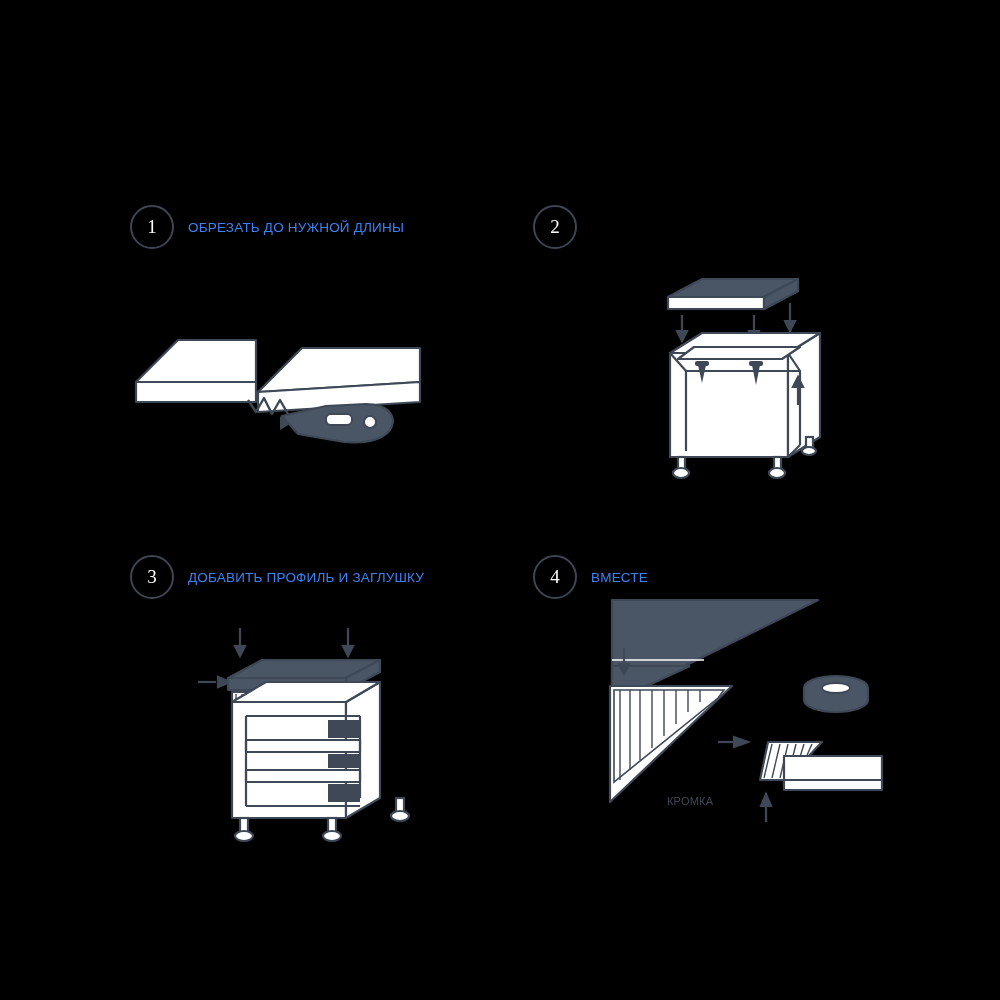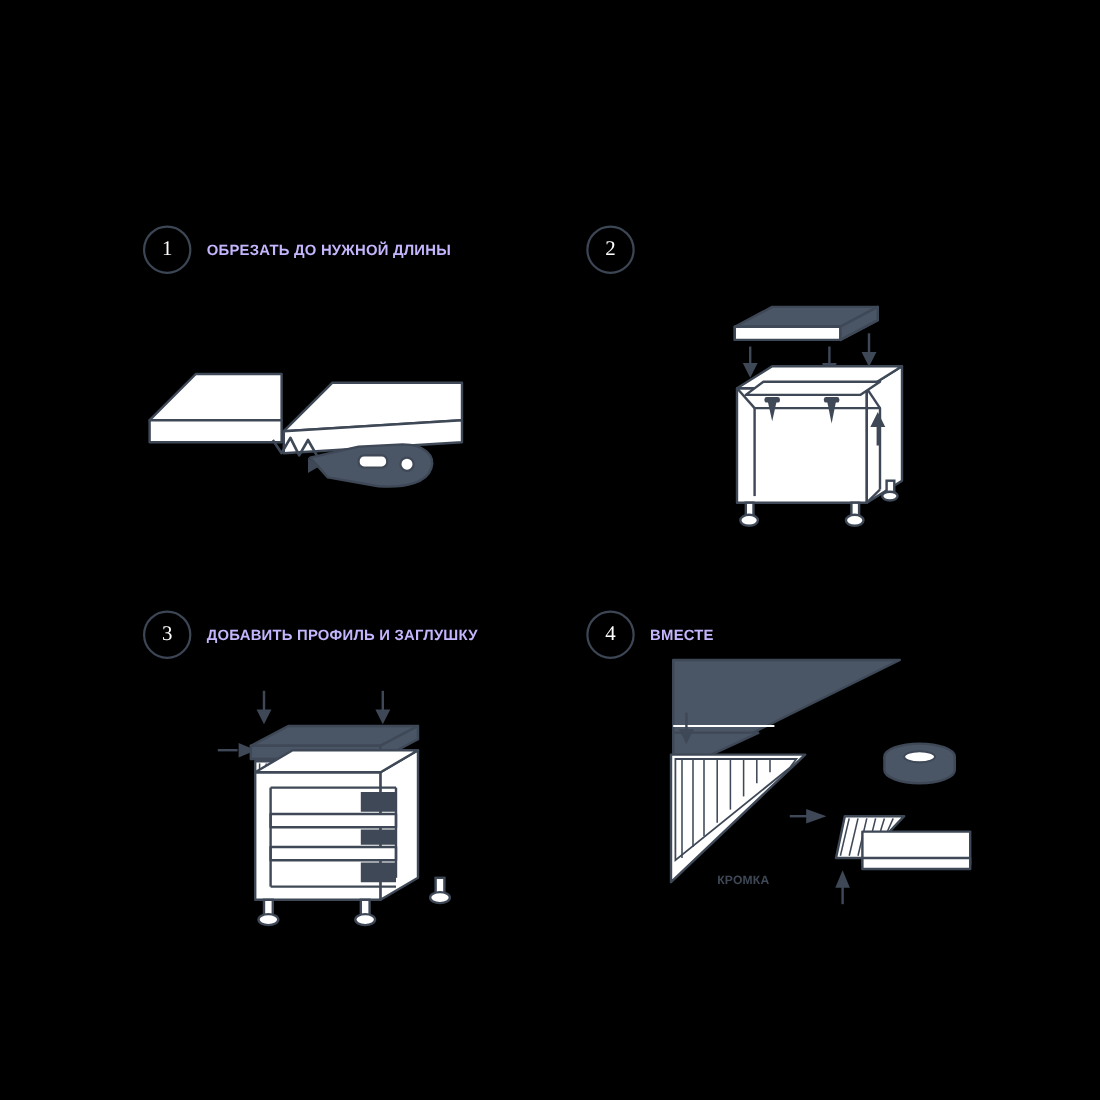--- a/index.html
+++ b/index.html
@@ -34,37 +34,38 @@
     border: 2px solid #3c4654;
     color: #ffffff;
     display: flex;
     align-items: center;
     justify-content: center;
     font-size: 19px;
     font-family: "Liberation Serif", serif;
     flex: 0 0 auto;
   }
   .step-title {
-    color: #c4b5fd;
+    color: #3b82f6;
     font-size: 13.5px;
-    font-weight: bold;
+    font-weight: normal;
     letter-spacing: 0.2px;
     white-space: nowrap;
     text-transform: uppercase;
   }
   .fig {
     position: absolute;
   }
   .label-inline {
     position: absolute;
     color: #3e4856;
     font-size: 11px;
-    font-weight: bold;
+    font-weight: normal;
     text-transform: uppercase;
     letter-spacing: 0.2px;
+    margin-left: 15px;
   }
   svg { display: block; overflow: visible; }
 </style>
 </head>
 <body>
 
 <div class="canvas">
 
   <div class="step" style="left:130px; top:205px;">
     <div class="step-header">

